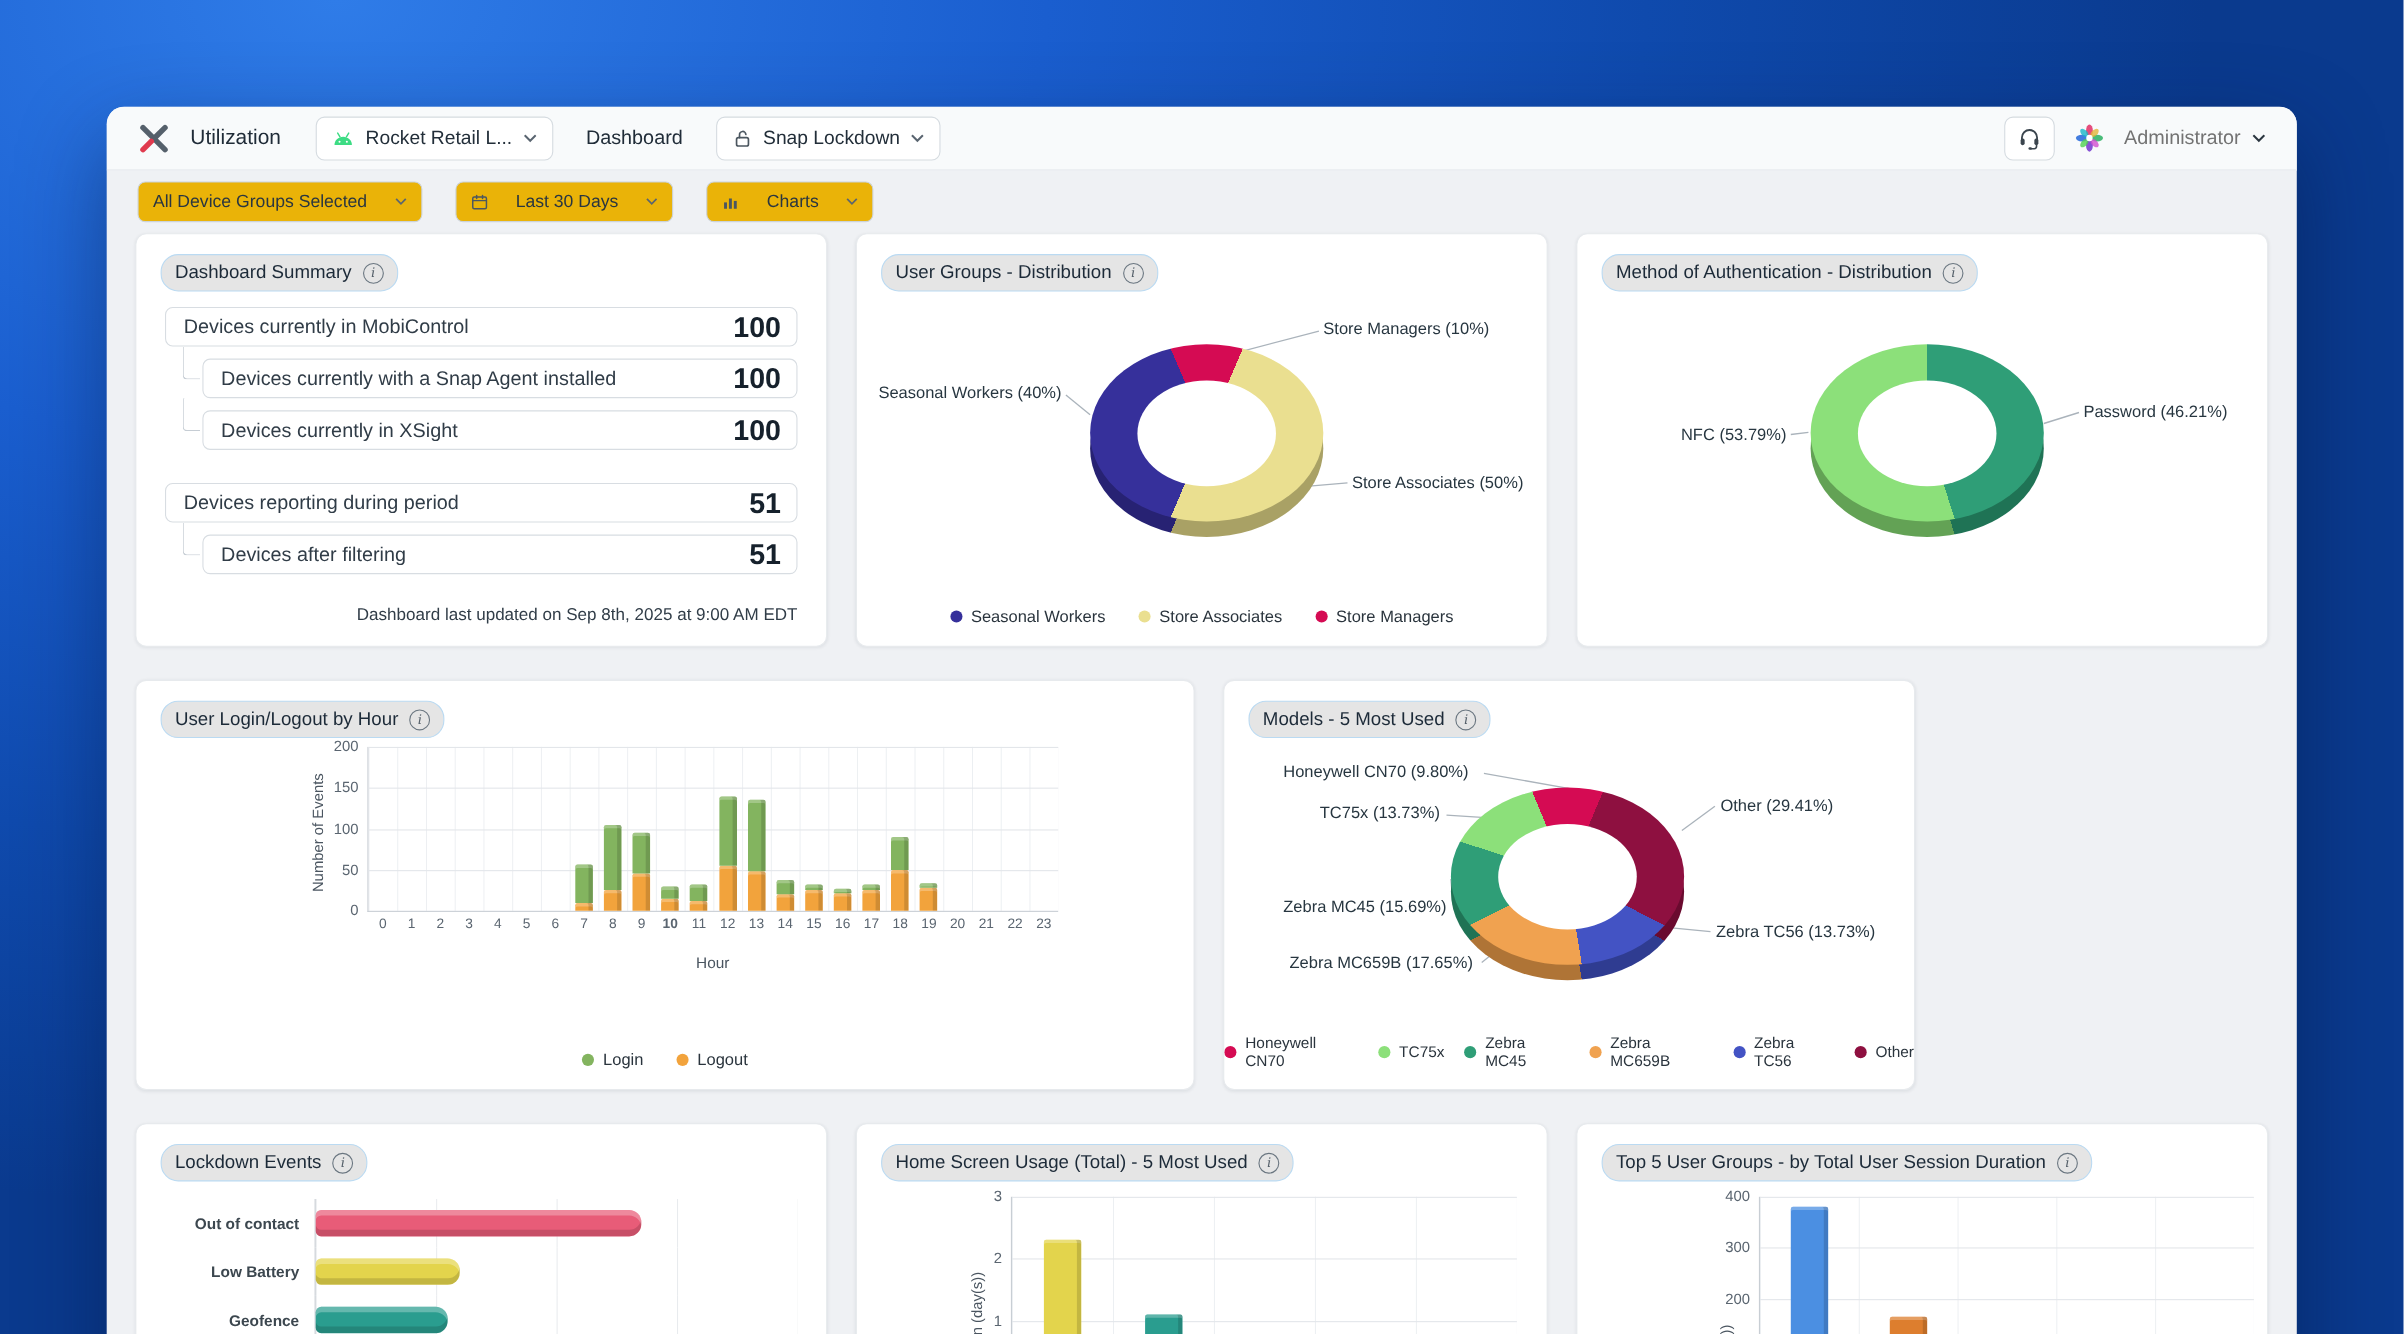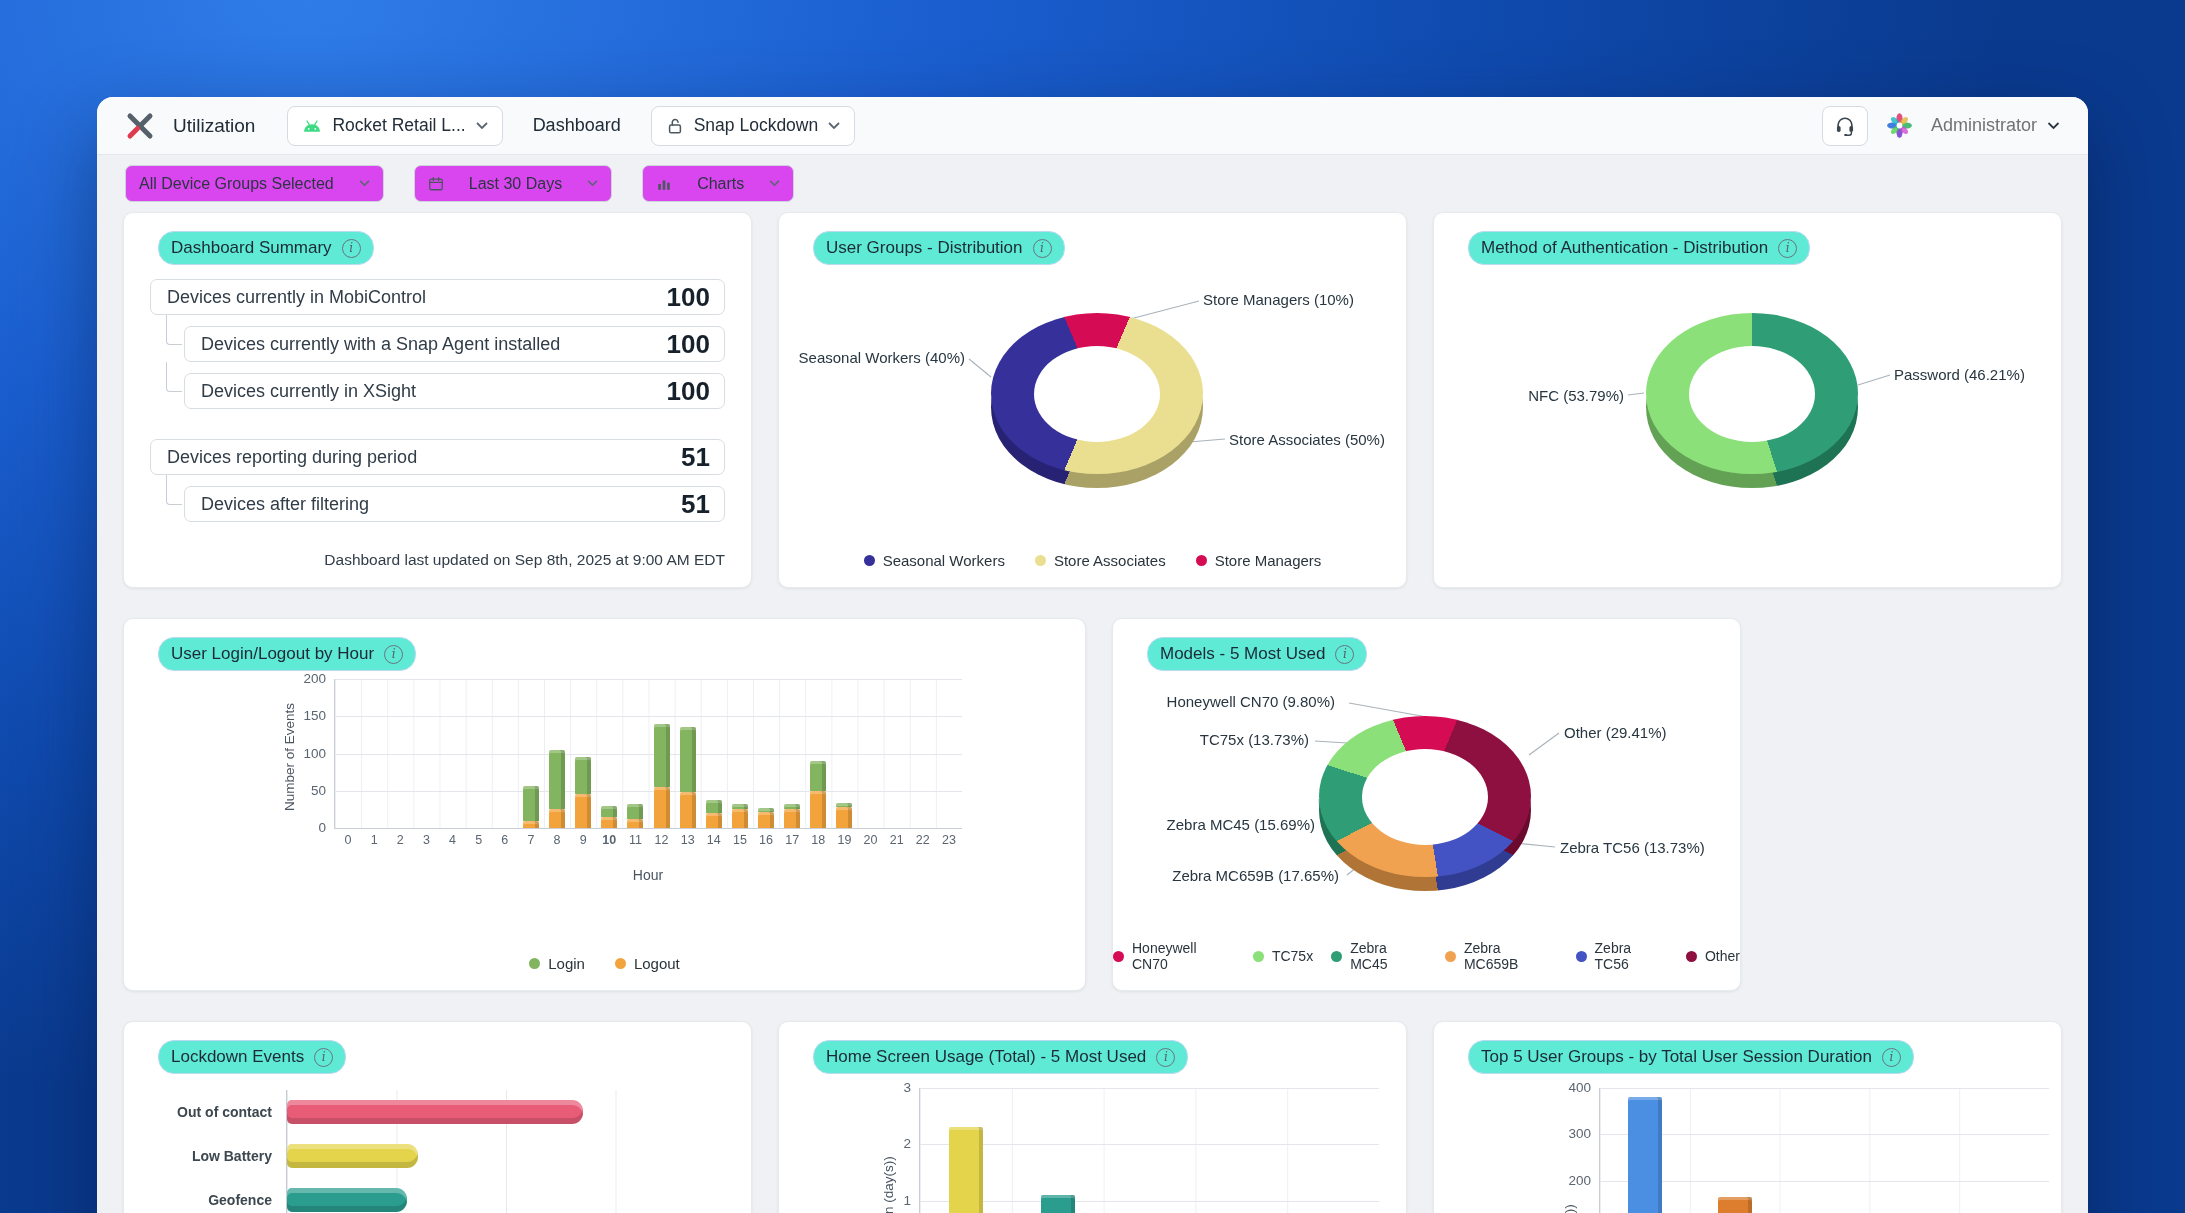--- a/index.html
+++ b/index.html
@@ -19,37 +19,37 @@
   .selector { display:flex; align-items:center; gap:10px; height:40px; padding:0 14px;
     background:#fff; border:1px solid #d5dbe0; border-radius:8px; font-size:17.5px; color:#222e39; cursor:pointer; }
   .breadcrumb { font-size:18px; color:#202c38; margin:0 12px; }
   .spacer { flex:1; }
   .icon-btn { width:46px; height:40px; border:1px solid #d5dbe0; border-radius:8px; background:#fff;
     display:flex; align-items:center; justify-content:center; cursor:pointer; }
   .user { display:flex; align-items:center; gap:10px; font-size:18px; color:#737373; cursor:pointer; }
 
   
   .filter-row { display:flex; align-items:center; gap:30px; padding:10px 28px; }
-  .chip-btn { display:flex; align-items:center; gap:25px; height:37px; padding:0 13px; background:#d946ef;
+  .chip-btn { display:flex; align-items:center; gap:25px; height:37px; padding:0 13px; background:#eab308;
     border:1px solid #ccd3d9; border-radius:7px; font-size:16px; color:#2a3640; cursor:pointer; }
 
   
   .content { padding:0 26px 26px; }
   .grid3 { display:grid; grid-template-columns:1fr 1fr 1fr; gap:26px; margin-bottom:30px; }
   .grid2 { display:grid; grid-template-columns:963px 629px; gap:26px; margin-bottom:30px; justify-content:start; }
   .card { background:#fff; border:1px solid #e7eaed; border-radius:10px;
     box-shadow:0 1px 3px rgba(20,32,45,.07); position:relative; overflow:hidden;
     display:flex; flex-direction:column; }
   .row1 .card { height:376px; }
   .grid2 .card { height:373px; }
   .row3 .card { height:380px; }
 
   .card-head { padding:18px 22px 0; }
-  .title-chip { display:inline-flex; align-items:center; border:1px solid #badaf2; background:#5eead4;
-    border-radius:16px; padding:6px 12px; font-size:17px; color:#1c2a38;margin-left:12px; }
+  .title-chip { display:inline-flex; align-items:center; border:1px solid #badaf2; background:#e5e5e5;
+    border-radius:16px; padding:6px 12px; font-size:17px; color:#1c2a38; }
   .info-icon { width:19px; height:19px; border:1.5px solid #6a7680; border-radius:50%;
     display:inline-flex; align-items:center; justify-content:center; font-size:12px; font-style:italic;
     font-family:"DejaVu Serif", serif; color:#55606a; margin-left:10px; cursor:pointer; flex:none; }
 
   
   .summary-body { display:flex; flex-direction:column; padding:14px 26px 18px; flex:1; }
   .sum-row { display:flex; align-items:center; justify-content:space-between; height:36px;
     padding:0 14px 0 16px; border:1px solid #d8dde2; border-radius:7px; background:#fff; margin-top:11px; }
   .sum-row.first { margin-top:0; }
   .sum-row.gap-lg { margin-top:30px; }

